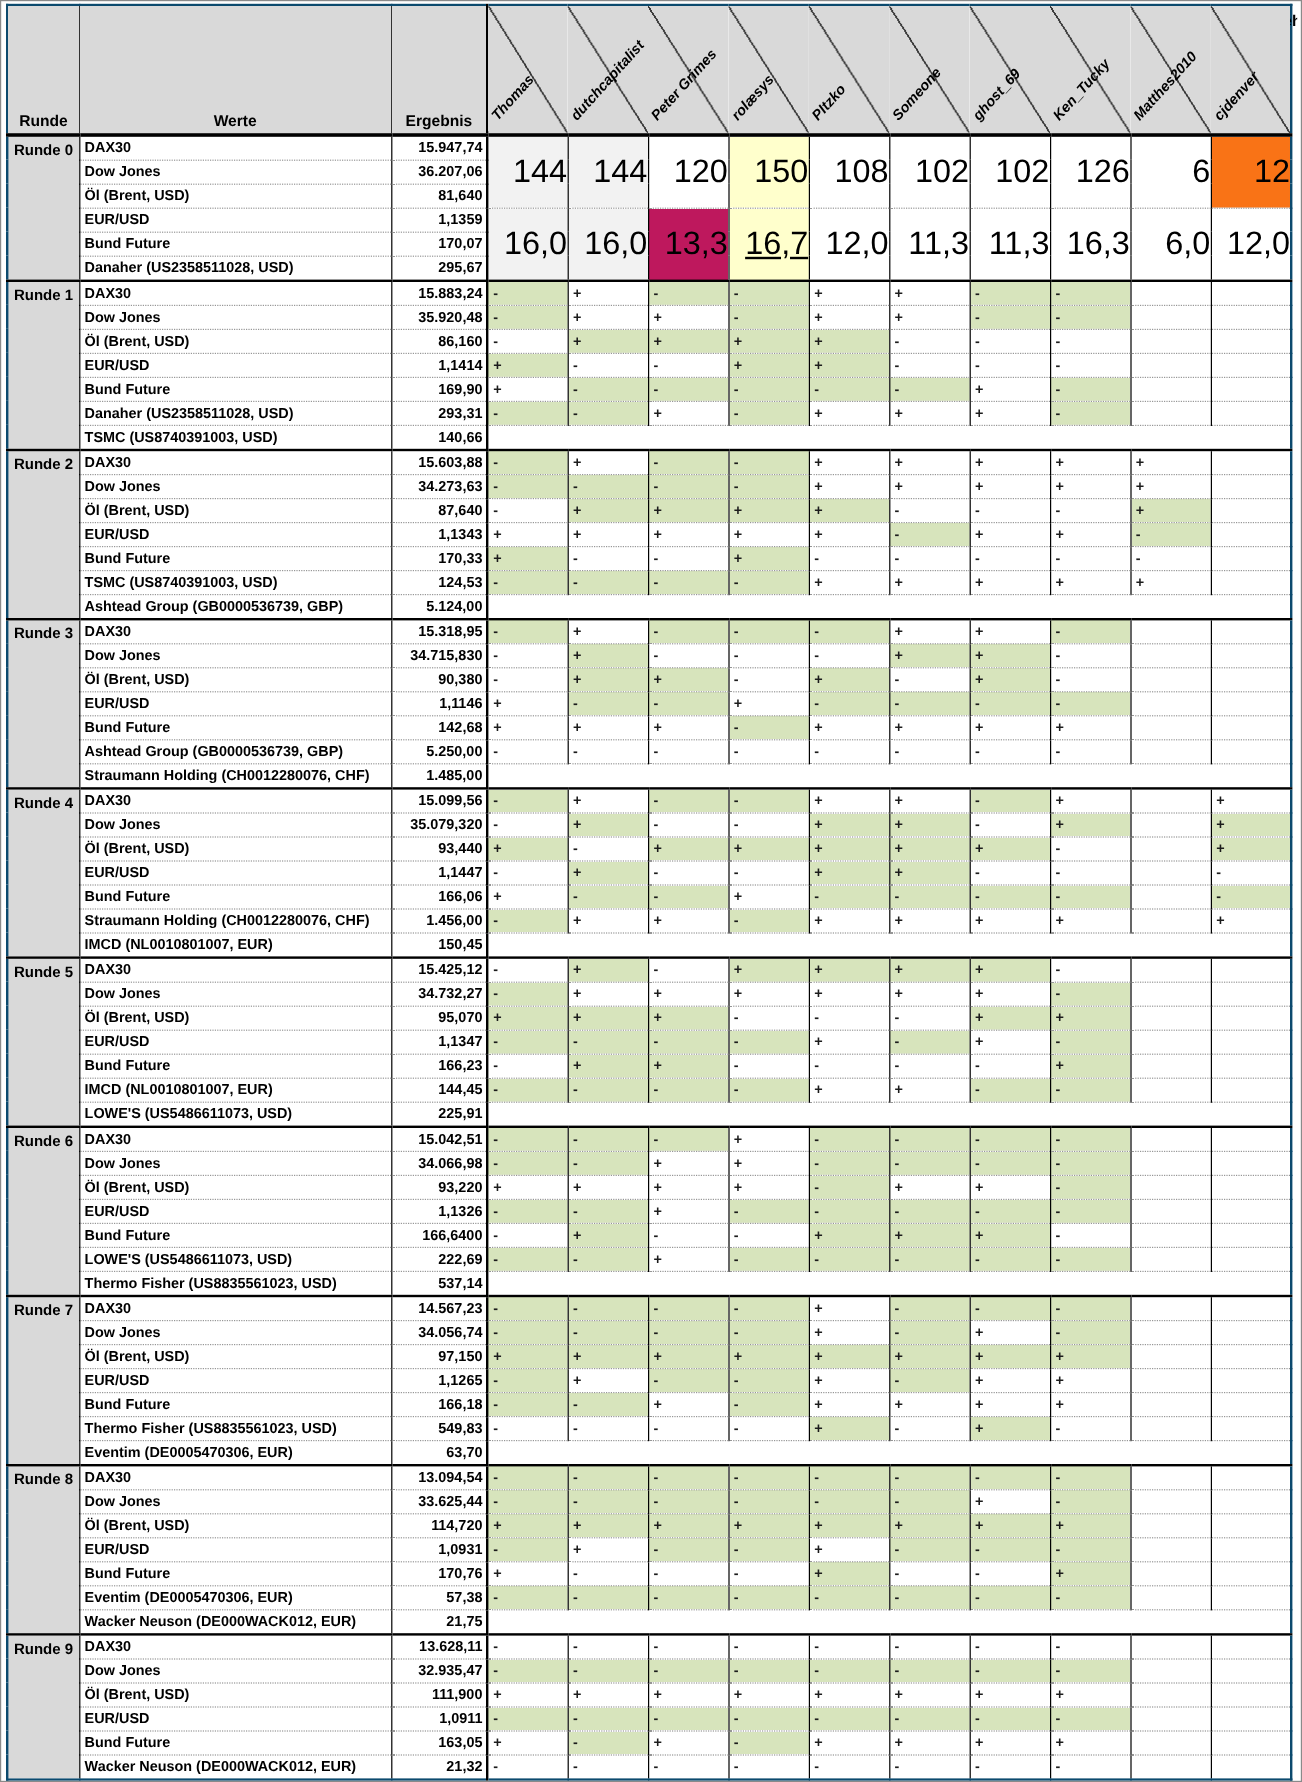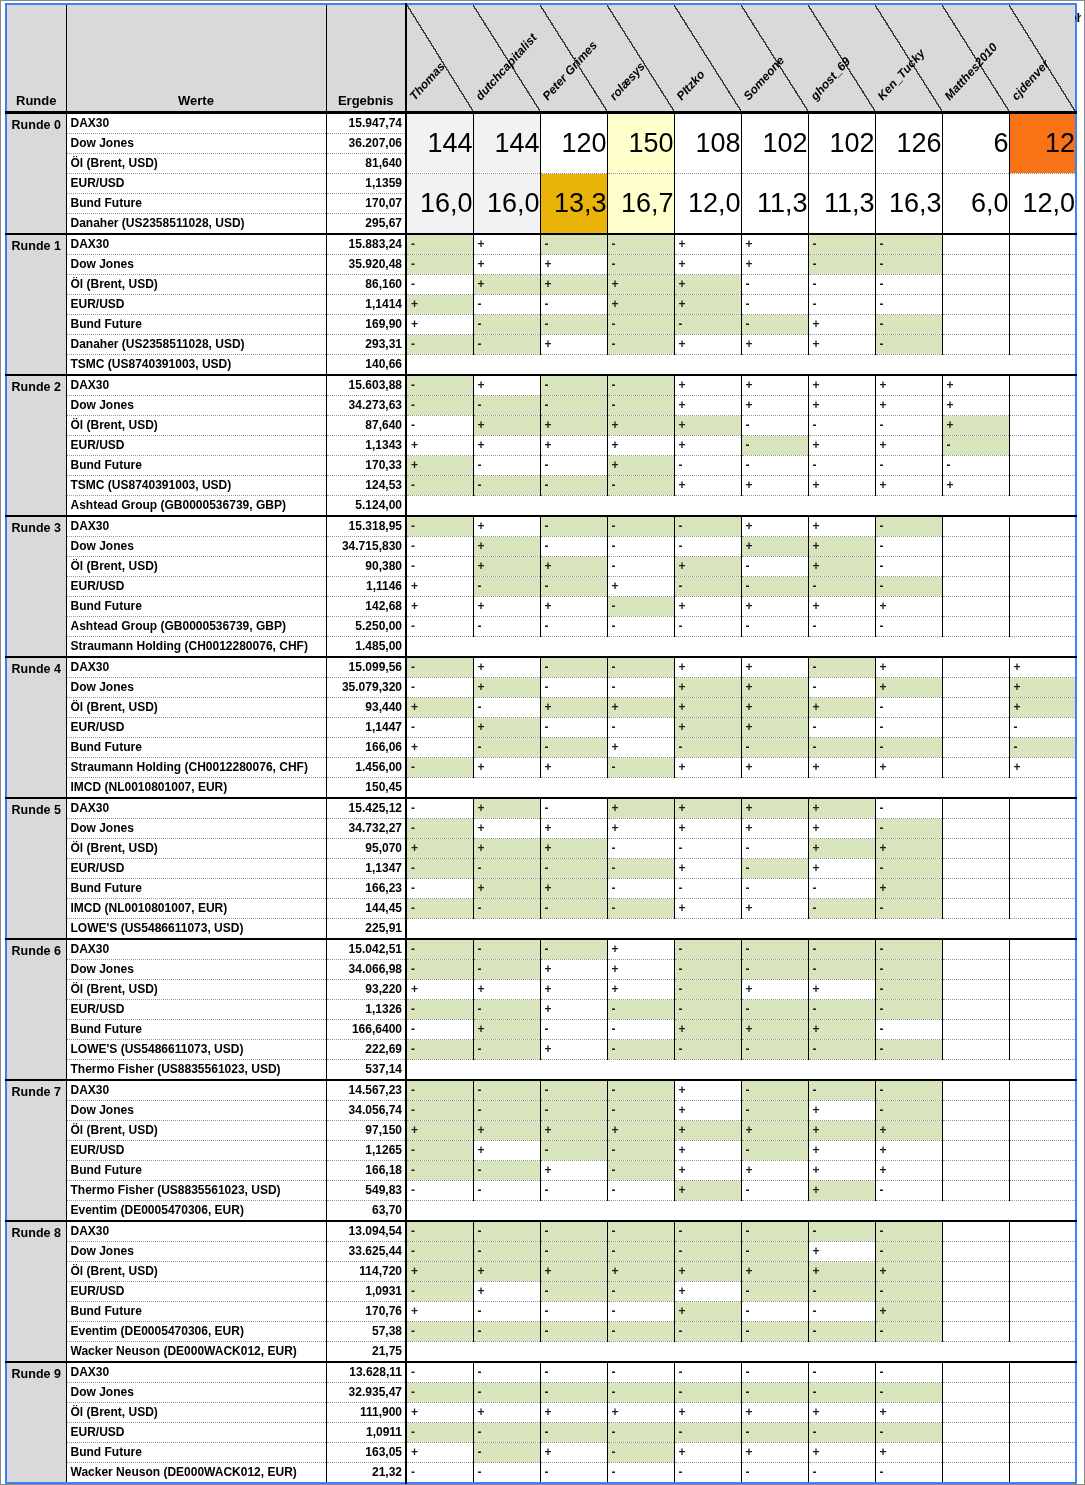--- a/index.html
+++ b/index.html
@@ -2,21 +2,21 @@
 <html><head>
 <meta charset="utf-8">
 <style>
   html,body{margin:0;padding:0;background:#fff;}
   .page{position:relative;width:1085px;height:1485px;box-sizing:border-box;
         border:1px solid #8a8a8a;background:#fff;overflow:hidden;
         font-family:"Liberation Sans",sans-serif;}
   .sheet{position:relative;margin:2px 0 0 4px;width:1076px;overflow:hidden;}
   .corner-label{position:absolute;top:7px;left:1035px;font:bold 13px/16px "Liberation Sans",sans-serif;
         white-space:nowrap;color:#000;}
-  table{border-collapse:collapse;table-layout:fixed;width:896px;border:2px solid #3b82f6;}
+  table{border-collapse:collapse;table-layout:fixed;width:896px;border:2px solid #0c4a6e;}
   td,th{padding:0;overflow:hidden;box-sizing:border-box;}
   thead th{height:108px;background:#d9d9d9;vertical-align:bottom;border-bottom:3px solid #000;
         position:relative;}
   th.colhead{font:bold 13px "Liberation Sans",sans-serif;text-align:center;padding-bottom:3px;
         border-right:1px solid #000;}
   th.participant{background-color:#d9d9d9;
         background-image:linear-gradient(to top right,transparent calc(50% - 0.7px),#3a3a3a calc(50% - 0.7px),#3a3a3a calc(50% + 0.7px),transparent calc(50% + 0.7px));}
   th.p-first{border-left:2px solid #000;}
   .pname{position:absolute;bottom:8px;left:10px;transform:rotate(-48deg);transform-origin:0 100%;
         font:bold italic 12px "Liberation Sans",sans-serif;white-space:nowrap;color:#000;}
@@ -114,22 +114,22 @@
           </tr>
           <tr>
             <td class="instrument">Öl (Brent, USD)</td>
             <td class="result">81,640</td>
           </tr>
           <tr>
             <td class="instrument">EUR/USD</td>
             <td class="result">1,1359</td>
             <td class="score pred-first" rowspan="3" style="background: rgb(242, 242, 242);">16,0</td>
             <td class="score" rowspan="3" style="background: rgb(242, 242, 242);">16,0</td>
-            <td class="score" rowspan="3" style="background: #eab308;">13,3</td>
-            <td class="score" rowspan="3" style="background: rgb(255, 255, 204);">16,7</td>
+            <td class="score" rowspan="3" style="background: #be185d;">13,3</td>
+            <td class="score" rowspan="3" style="background: rgb(255, 255, 204); text-decoration: underline;">16,7</td>
             <td class="score" rowspan="3" style="background: rgb(255, 255, 255);">12,0</td>
             <td class="score" rowspan="3" style="background: rgb(255, 255, 255);">11,3</td>
             <td class="score" rowspan="3" style="background: rgb(255, 255, 255);">11,3</td>
             <td class="score" rowspan="3" style="background: rgb(255, 255, 255);">16,3</td>
             <td class="score" rowspan="3" style="background: rgb(255, 255, 255);">6,0</td>
             <td class="score" rowspan="3" style="background: rgb(255, 255, 255);">12,0</td>
           </tr>
           <tr>
             <td class="instrument">Bund Future</td>
             <td class="result">170,07</td>

